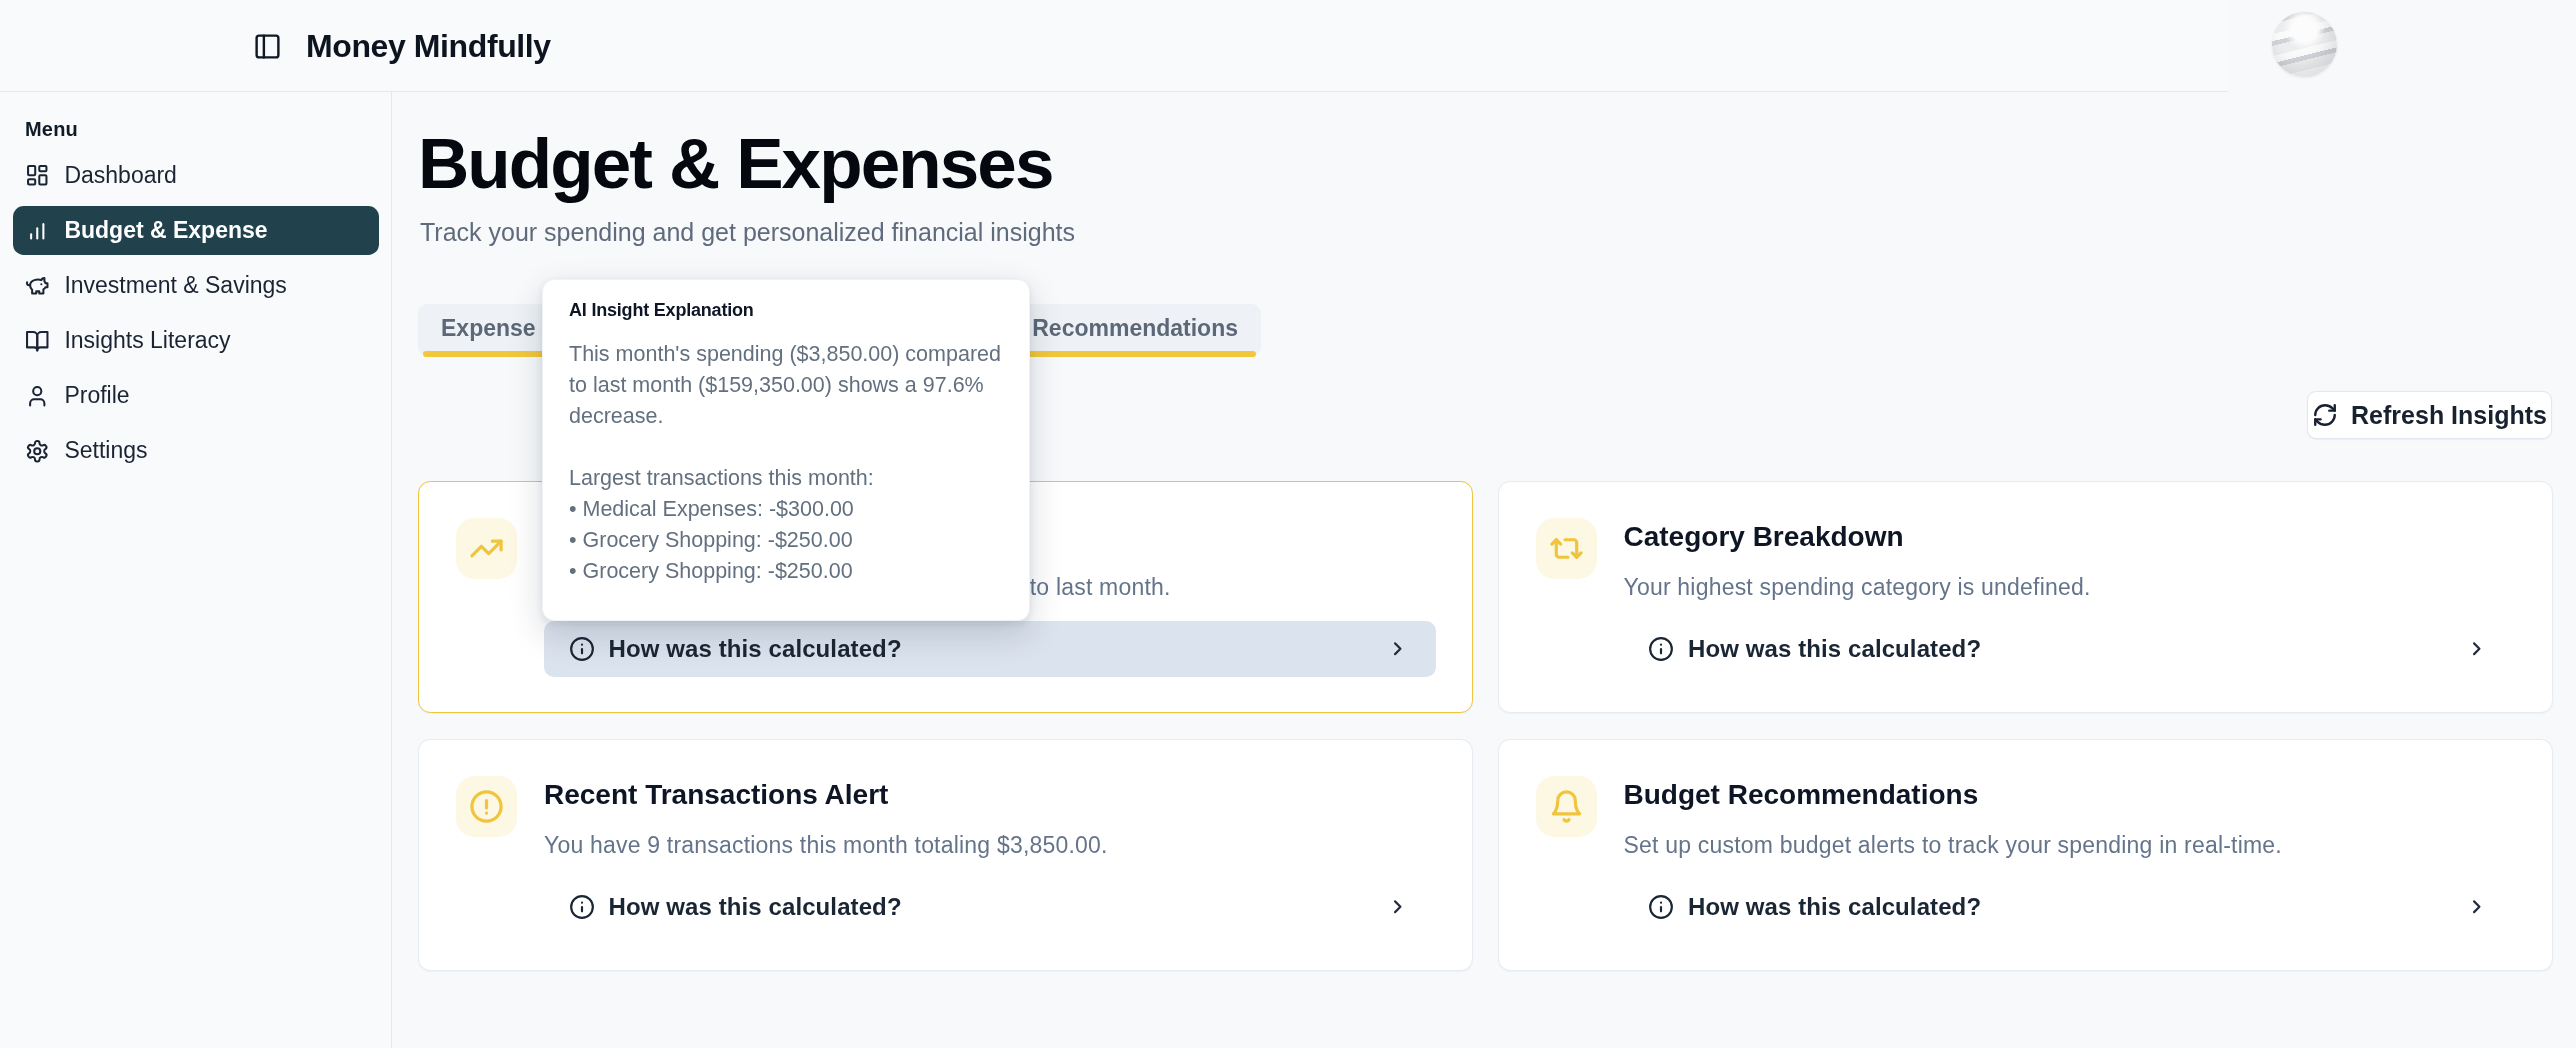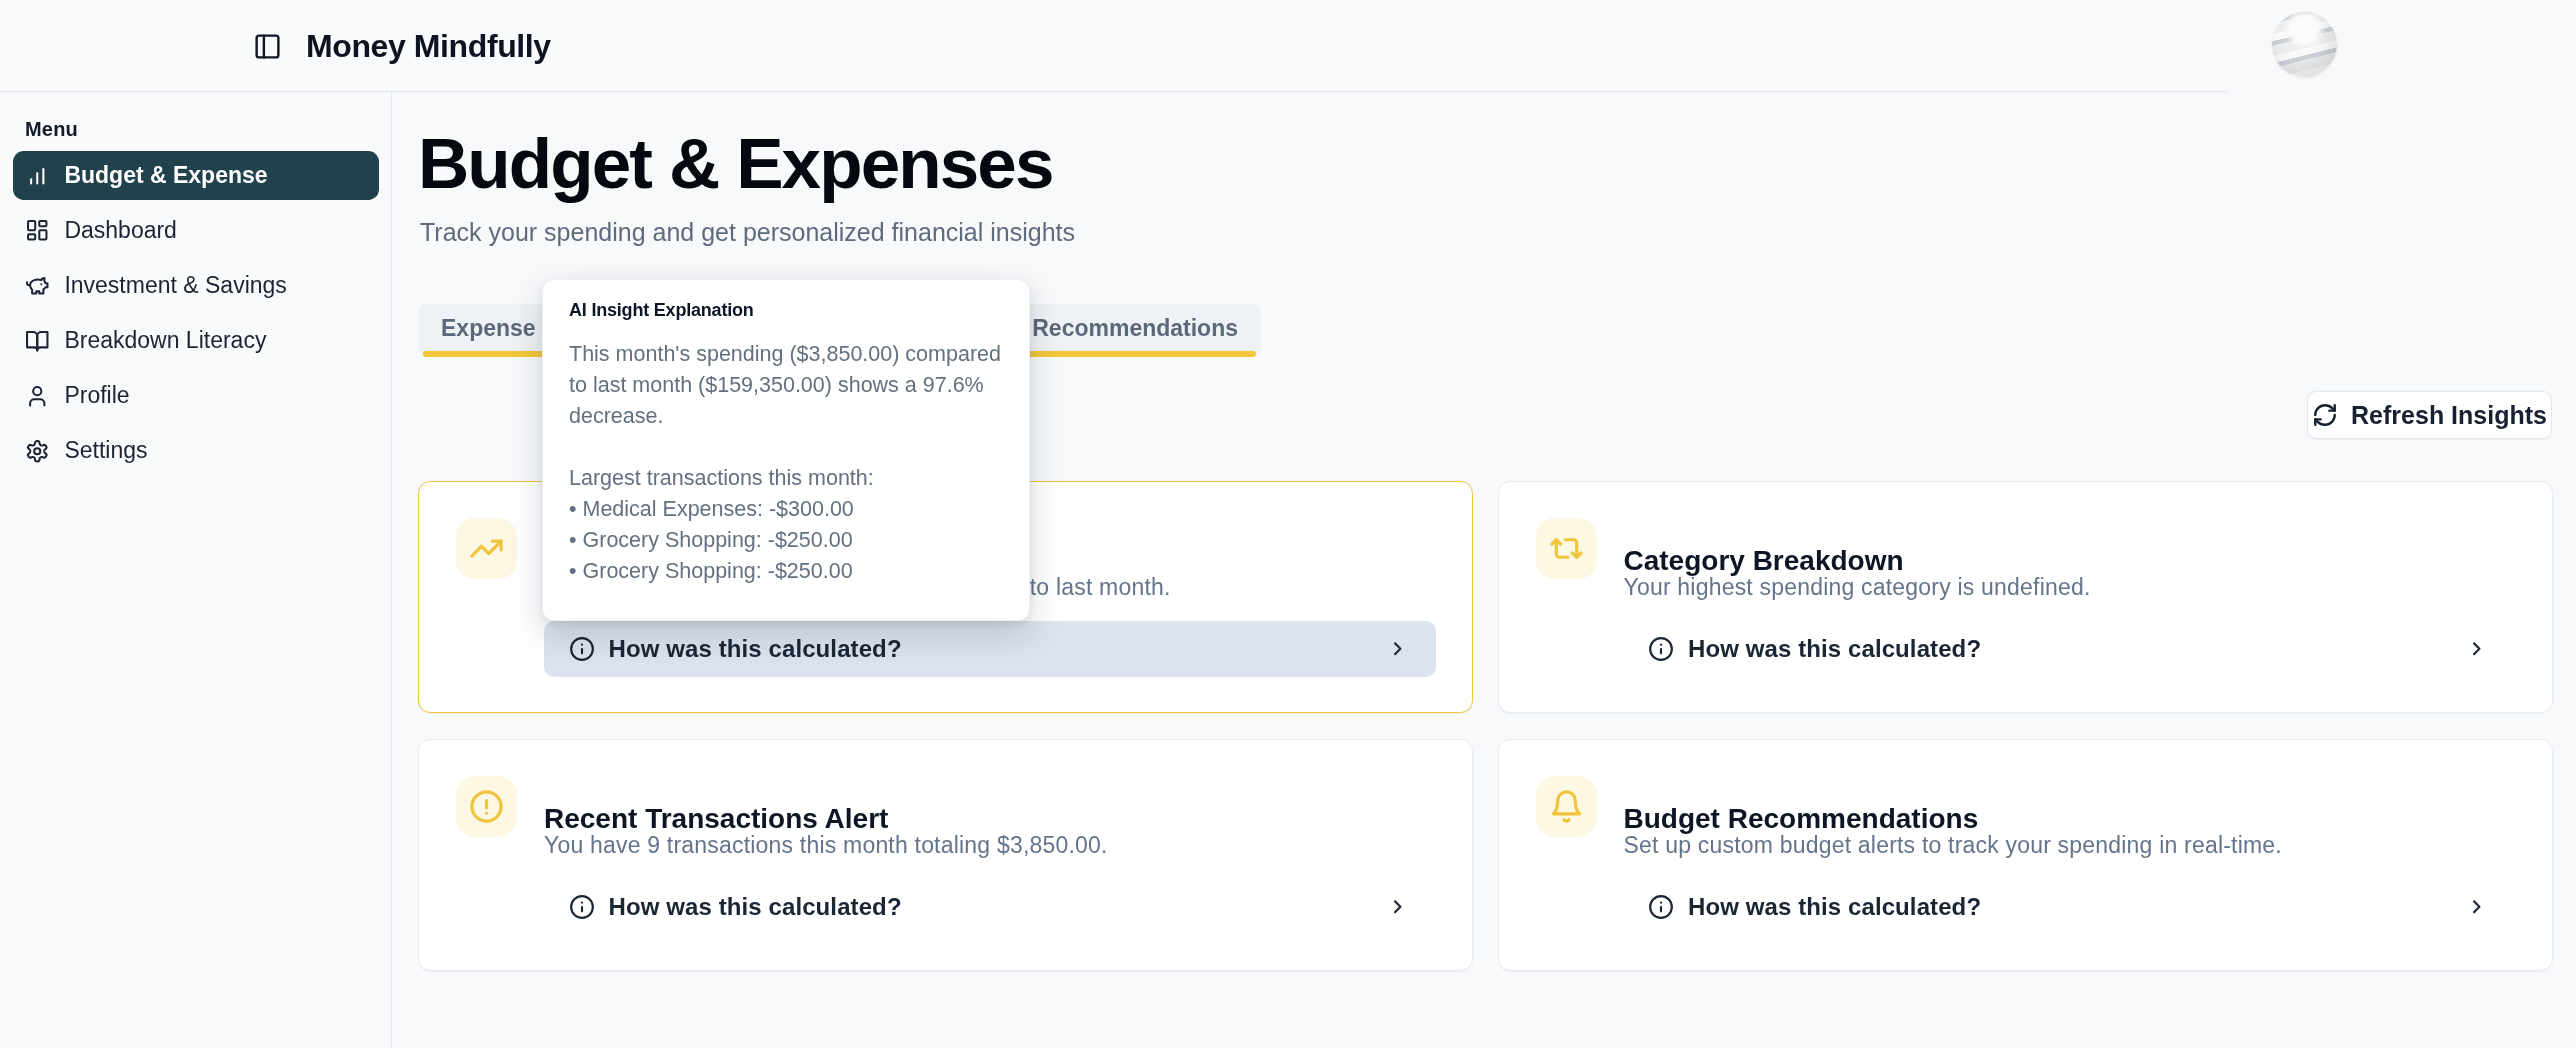--- a/index.html
+++ b/index.html
@@ -104,21 +104,21 @@
   }
   .card.accent { border:1.5px solid #f0c43c; }
   .card-icon {
     position:absolute; left:37px; top:36px; width:61px; height:61px;
     background:#fdf8e3; border-radius:18.4px; color:#f0c43c;
     display:flex; align-items:center; justify-content:center;
   }
   .card-icon svg { width:35px; height:35px; }
   .card-title {
     position:absolute; left:125px; top:38px;
-    font-size:28px; font-weight:700; color:#0e1626; line-height:1.2; white-space:nowrap;margin-top:24px;
+    font-size:28px; font-weight:700; color:#0e1626; line-height:1.2; white-space:nowrap;
   }
   .card-subtitle {
     position:absolute; left:125px; top:92px;
     font-size:23px; color:#64748b; letter-spacing:0.2px; line-height:1.2; white-space:nowrap;
   }
   .card-action {
     position:absolute; left:125px; top:139px; width:892px; height:56px;
     border-radius:10px; display:flex; align-items:center; cursor:pointer;
     padding:0 28px 0 24.5px; gap:14px; color:#1b2635;
   }
@@ -155,62 +155,62 @@
     </span>
   </button>
   <div class="app-title">Money Mindfully</div>
   <div class="avatar"></div>
 </div>
 
 <div class="sidebar">
   <div class="menu-label">Menu</div>
   <div class="nav">
 
-    <div class="nav-item active">
-      <span class="nav-icon">
-        <svg viewBox="0 0 24 24" fill="none" stroke="currentColor" stroke-width="2" stroke-linecap="round" stroke-linejoin="round">
-            <path d="M6 20v-4"></path>
-            <path d="M12 20V10"></path>
-            <path d="M18 20V6"></path>
-          </svg>
-      </span>
-      <span class="nav-label">Budget &amp; Expense</span>
-    </div>
-
     <div class="nav-item">
       <span class="nav-icon">
         <svg viewBox="0 0 24 24" fill="none" stroke="currentColor" stroke-width="2" stroke-linecap="round" stroke-linejoin="round">
             <rect x="3" y="3" width="7" height="9" rx="1"></rect>
             <rect x="14" y="3" width="7" height="5" rx="1"></rect>
             <rect x="14" y="12" width="7" height="9" rx="1"></rect>
             <rect x="3" y="16" width="7" height="5" rx="1"></rect>
           </svg>
       </span>
       <span class="nav-label">Dashboard</span>
     </div>
 
+    <div class="nav-item active">
+      <span class="nav-icon">
+        <svg viewBox="0 0 24 24" fill="none" stroke="currentColor" stroke-width="2" stroke-linecap="round" stroke-linejoin="round">
+            <path d="M6 20v-4"></path>
+            <path d="M12 20V10"></path>
+            <path d="M18 20V6"></path>
+          </svg>
+      </span>
+      <span class="nav-label">Budget &amp; Expense</span>
+    </div>
+
     <div class="nav-item">
       <span class="nav-icon">
         <svg viewBox="0 0 24 24" fill="none" stroke="currentColor" stroke-width="2" stroke-linecap="round" stroke-linejoin="round">
             <path d="M19 5c-1.5 0-2.8 1.4-3 2-3.5-1.5-11-.3-11 5 0 1.8 0 3 2 4.5V20h4v-2h3v2h4v-4c1-.5 1.7-1 2-2h2v-4h-2c0-1-.5-1.5-1-2V5z"></path>
             <path d="M2 9v1c0 1.1.9 2 2 2h1"></path>
             <path d="M16 11h.01"></path>
           </svg>
       </span>
       <span class="nav-label">Investment &amp; Savings</span>
     </div>
 
     <div class="nav-item">
       <span class="nav-icon">
         <svg viewBox="0 0 24 24" fill="none" stroke="currentColor" stroke-width="2" stroke-linecap="round" stroke-linejoin="round">
             <path d="M2 3h6a4 4 0 0 1 4 4v14a3 3 0 0 0-3-3H2z"></path>
             <path d="M22 3h-6a4 4 0 0 0-4 4v14a3 3 0 0 1 3-3h7z"></path>
           </svg>
       </span>
-      <span class="nav-label">Breakdown Literacy</span>
+      <span class="nav-label">Insights Literacy</span>
     </div>
 
     <div class="nav-item">
       <span class="nav-icon">
         <svg viewBox="0 0 24 24" fill="none" stroke="currentColor" stroke-width="2" stroke-linecap="round" stroke-linejoin="round">
             <path d="M19 21v-2a4 4 0 0 0-4-4H9a4 4 0 0 0-4 4v2"></path>
             <circle cx="12" cy="7" r="4"></circle>
           </svg>
       </span>
       <span class="nav-label">Profile</span>

